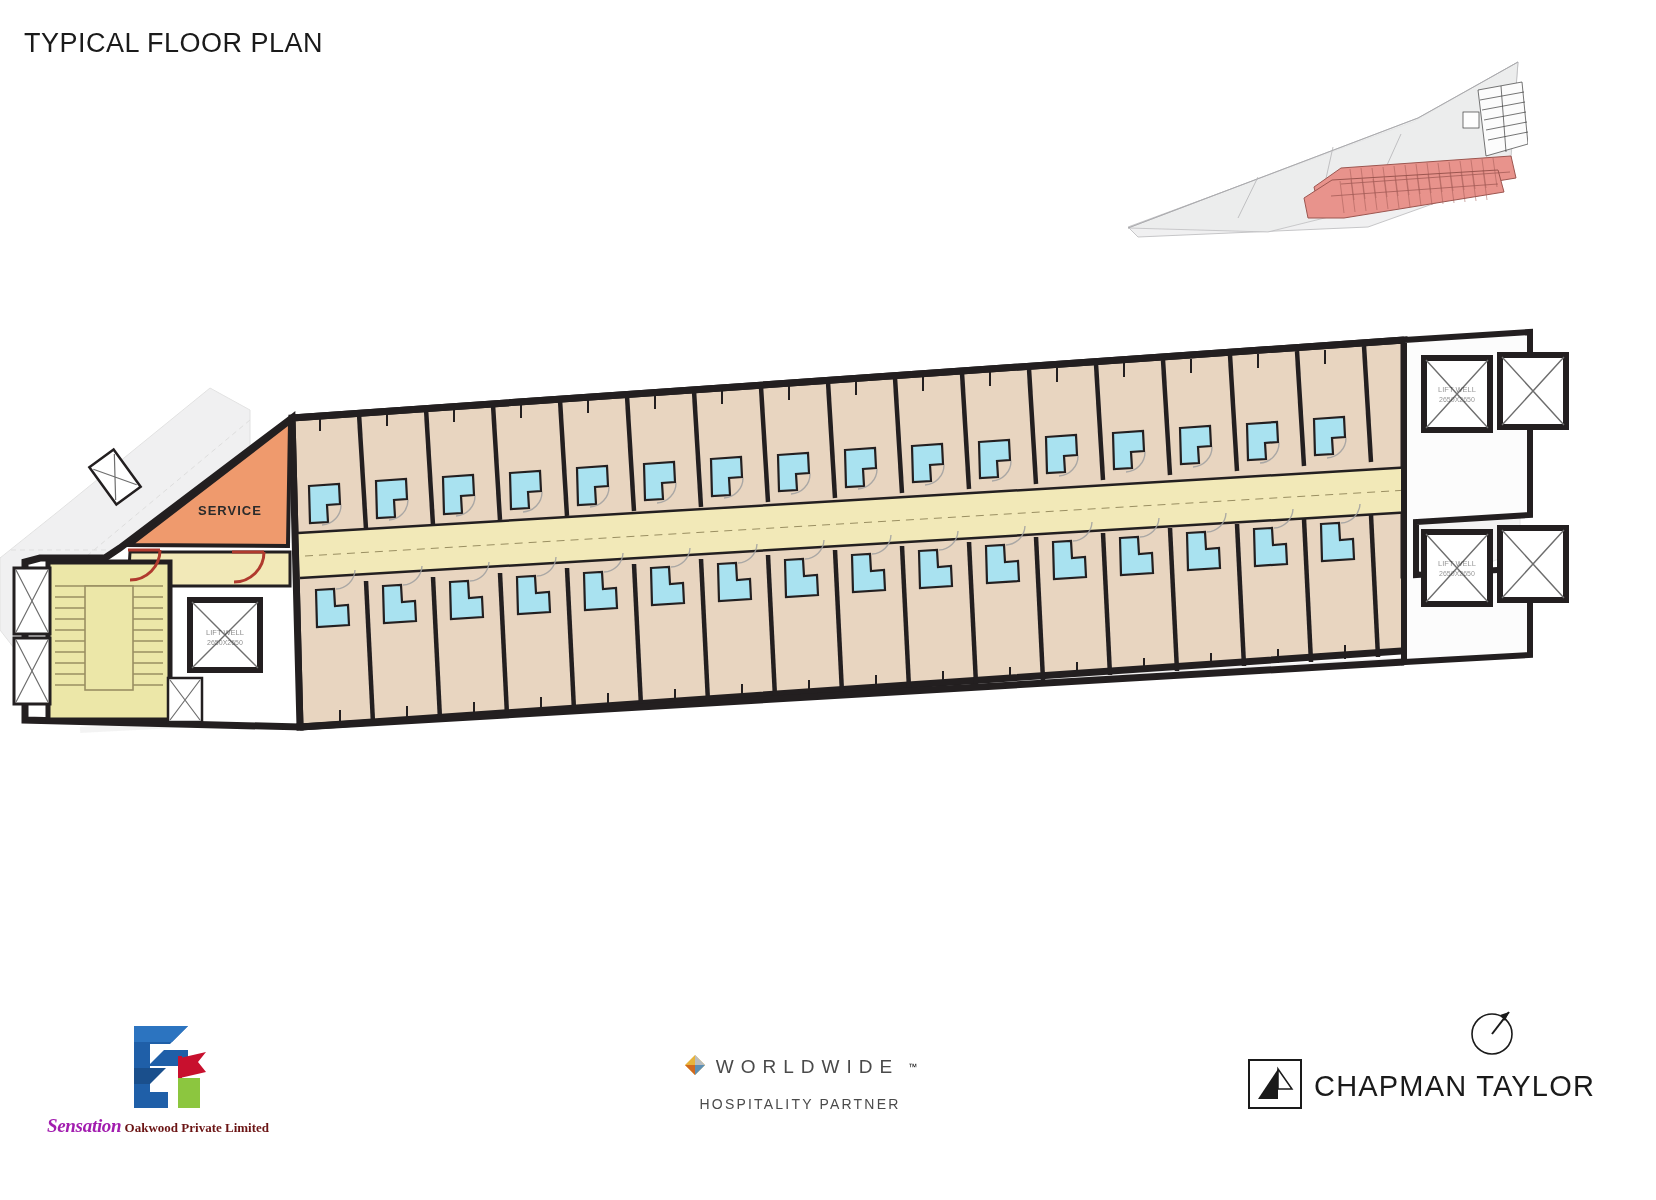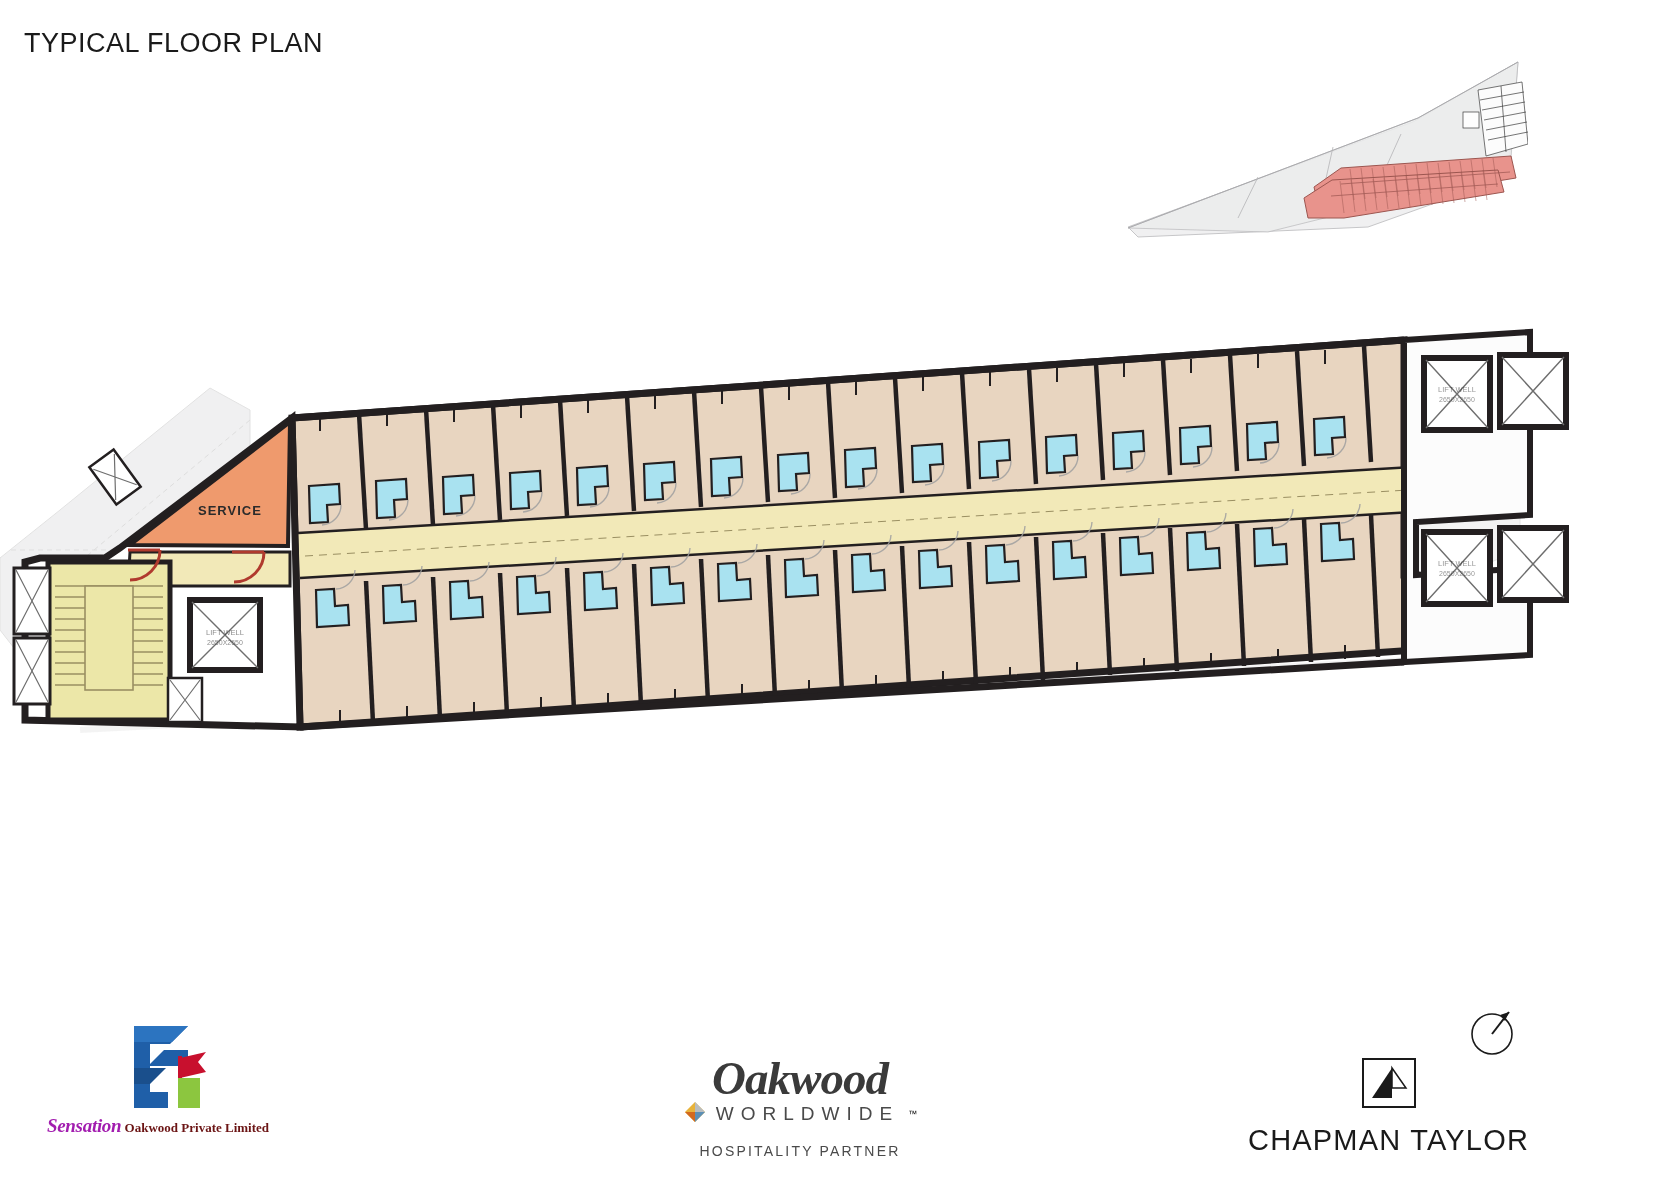--- a/index.html
+++ b/index.html
@@ -65,21 +65,21 @@
   .oak-ww{
     font-size:19px;letter-spacing:7px;color:#4a4a4a;
     font-family:"Liberation Sans", sans-serif;
   }
   .oak-tm{font-size:9px;vertical-align:super;letter-spacing:0;}
   .oak-sub{
     font-size:14px;letter-spacing:2.2px;color:#4a4a4a;
     margin-top:15px;font-family:"Liberation Sans", sans-serif;
   }
 
-  .logo-chapman{position:absolute;left:1248px;top:1058px;height:56px;display:flex;align-items:center;gap:12px;flex-direction:column;}
+  .logo-chapman{position:absolute;left:1248px;top:1058px;height:56px;display:flex;align-items:center;gap:12px;}
   .ct-name{
     font-size:29px;letter-spacing:1.2px;color:#1a1a1a;white-space:nowrap;
     font-family:"Liberation Sans", sans-serif;
   }
   .northmark{position:absolute;left:1462px;top:1000px;width:60px;height:60px;}
 
   
   .plan-text{
     font-family:"Liberation Sans", sans-serif;
     fill:#2b2b2b;
@@ -444,21 +444,20 @@
         <rect x="140" y="70" width="22" height="30" fill="#8cc63f"></rect>
       </svg>
     </div>
     <div class="sens-caption">
       <span class="sens-script">Sensation</span>
       <span>Oakwood Private Limited</span>
     </div>
   </div>
 
   <div class="logo-oakwood">
-    <div class="oak-name">Oakwood</div>
     <div class="oak-ww-row">
       <span>
         <svg width="24" height="24" viewBox="0 0 24 24" xmlns="http://www.w3.org/2000/svg">
           <polygon points="12,2 22,12 12,22 2,12" fill="#e8b33a"></polygon>
           <polygon points="12,2 22,12 12,12" fill="#b9bdbf"></polygon>
           <polygon points="12,12 22,12 12,22" fill="#5c8fb5"></polygon>
           <polygon points="2,12 12,12 12,22" fill="#d2691e"></polygon>
         </svg>
       </span>
       <span class="oak-ww">WORLDWIDE</span>

